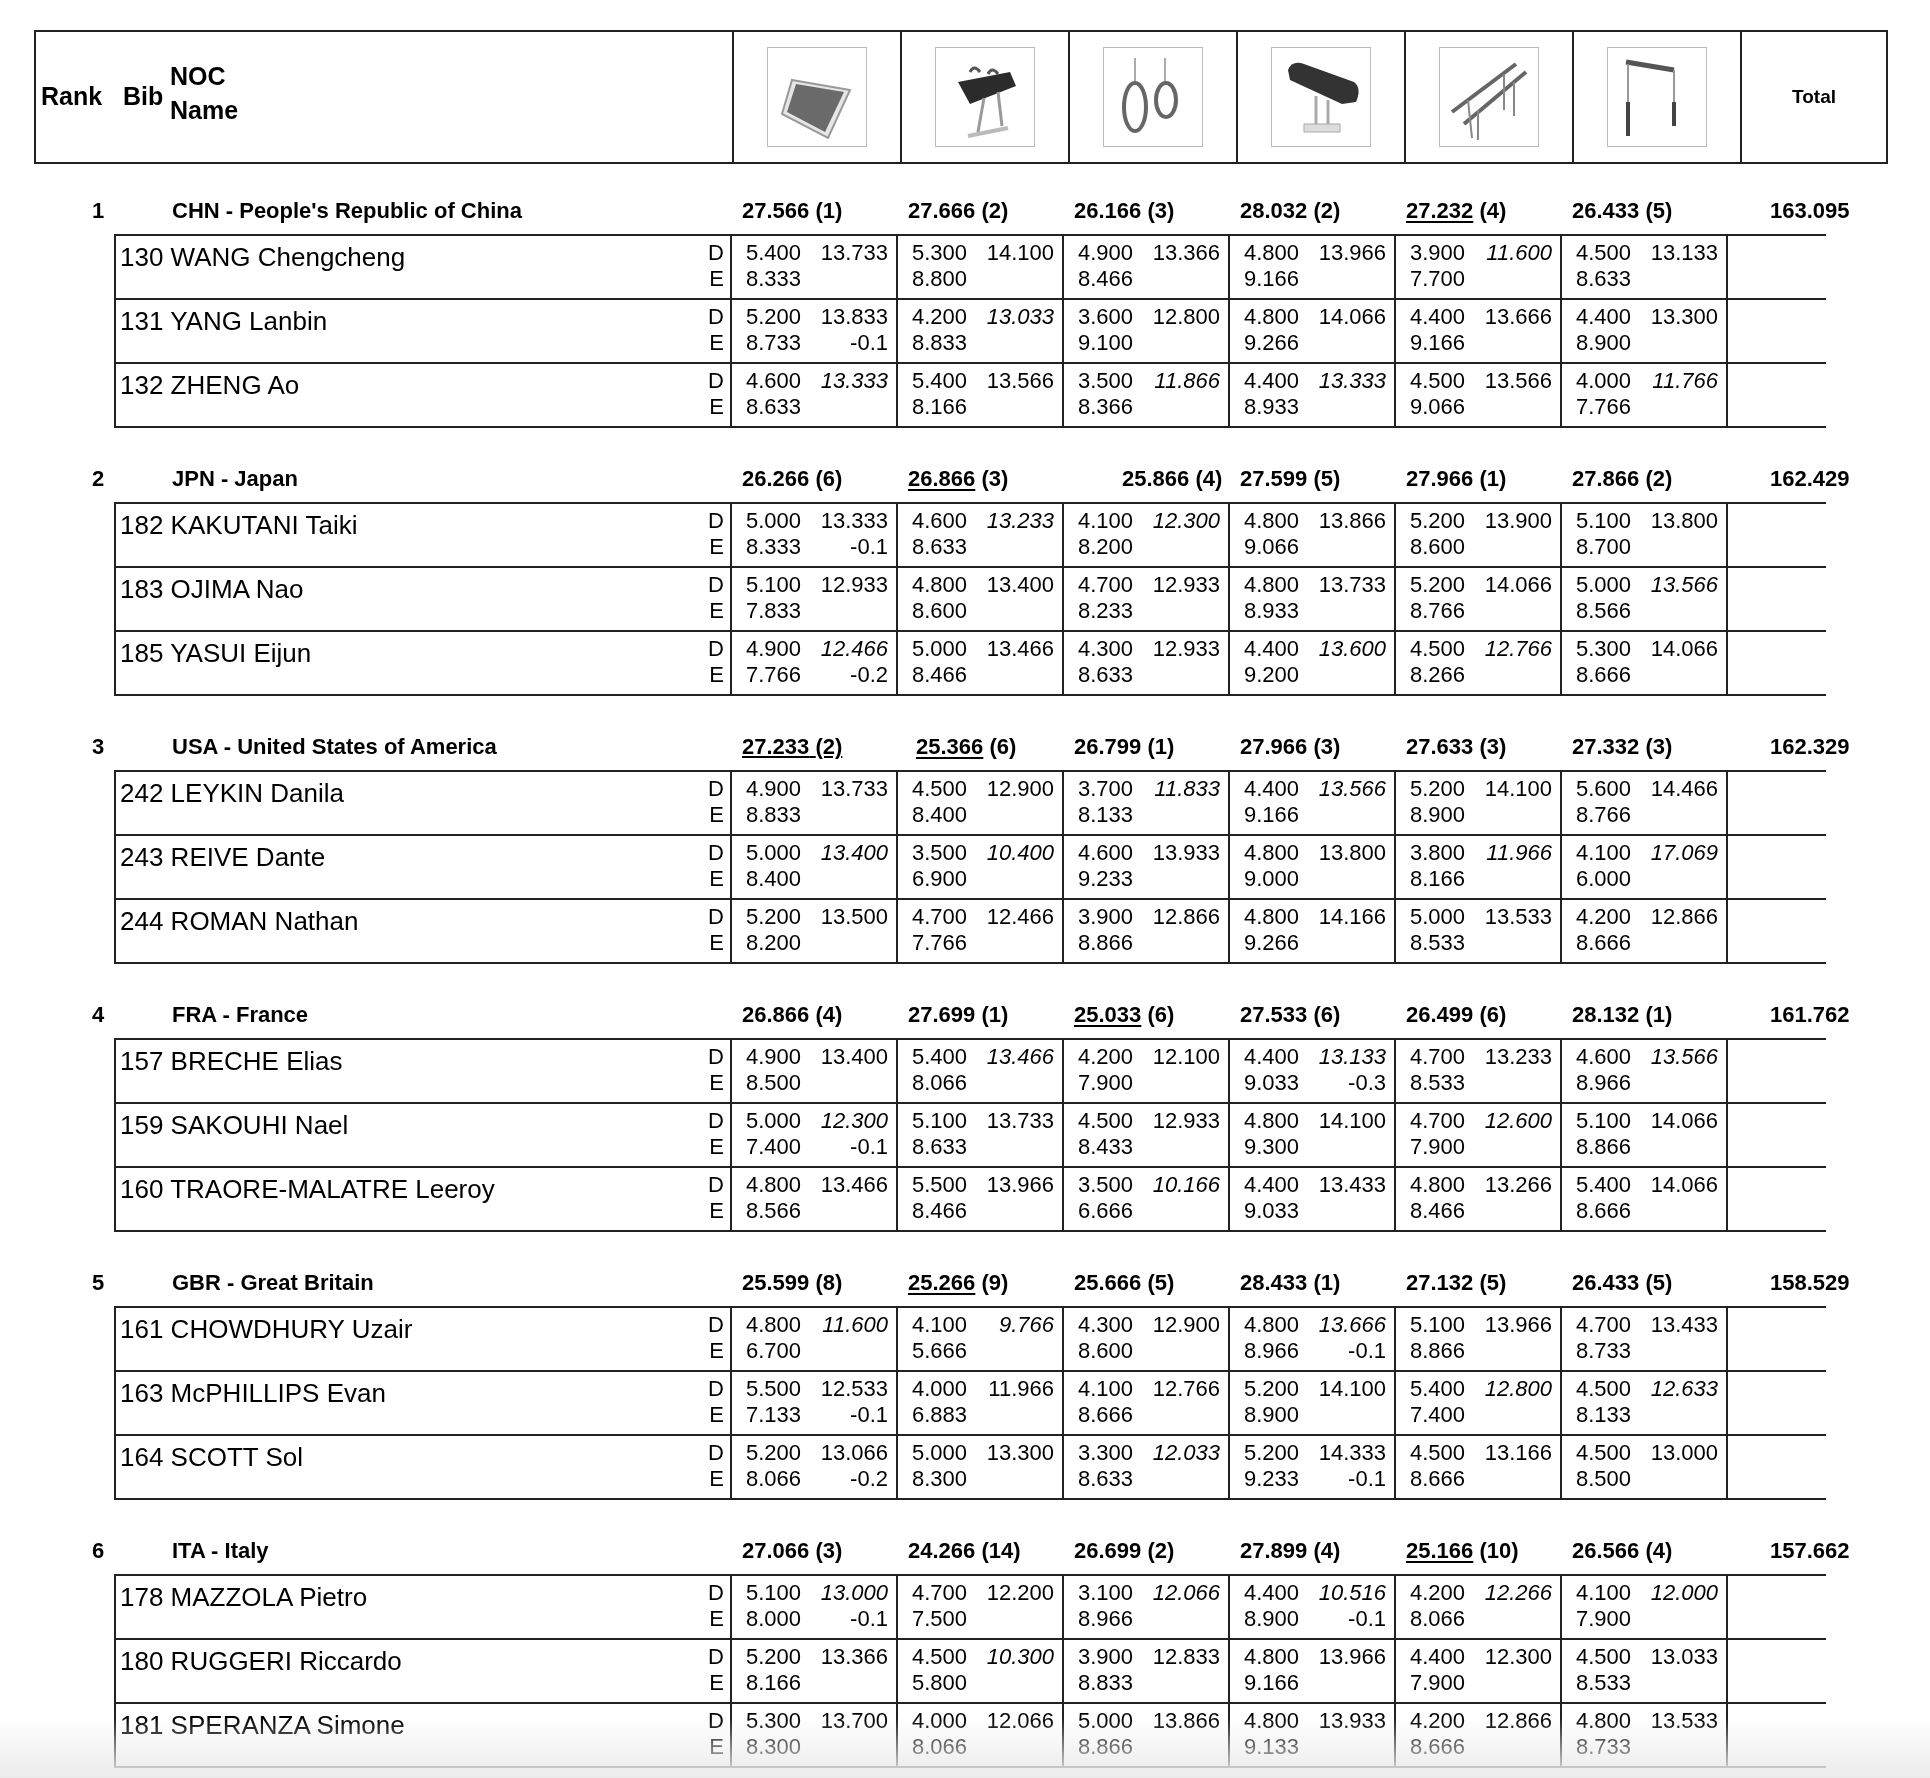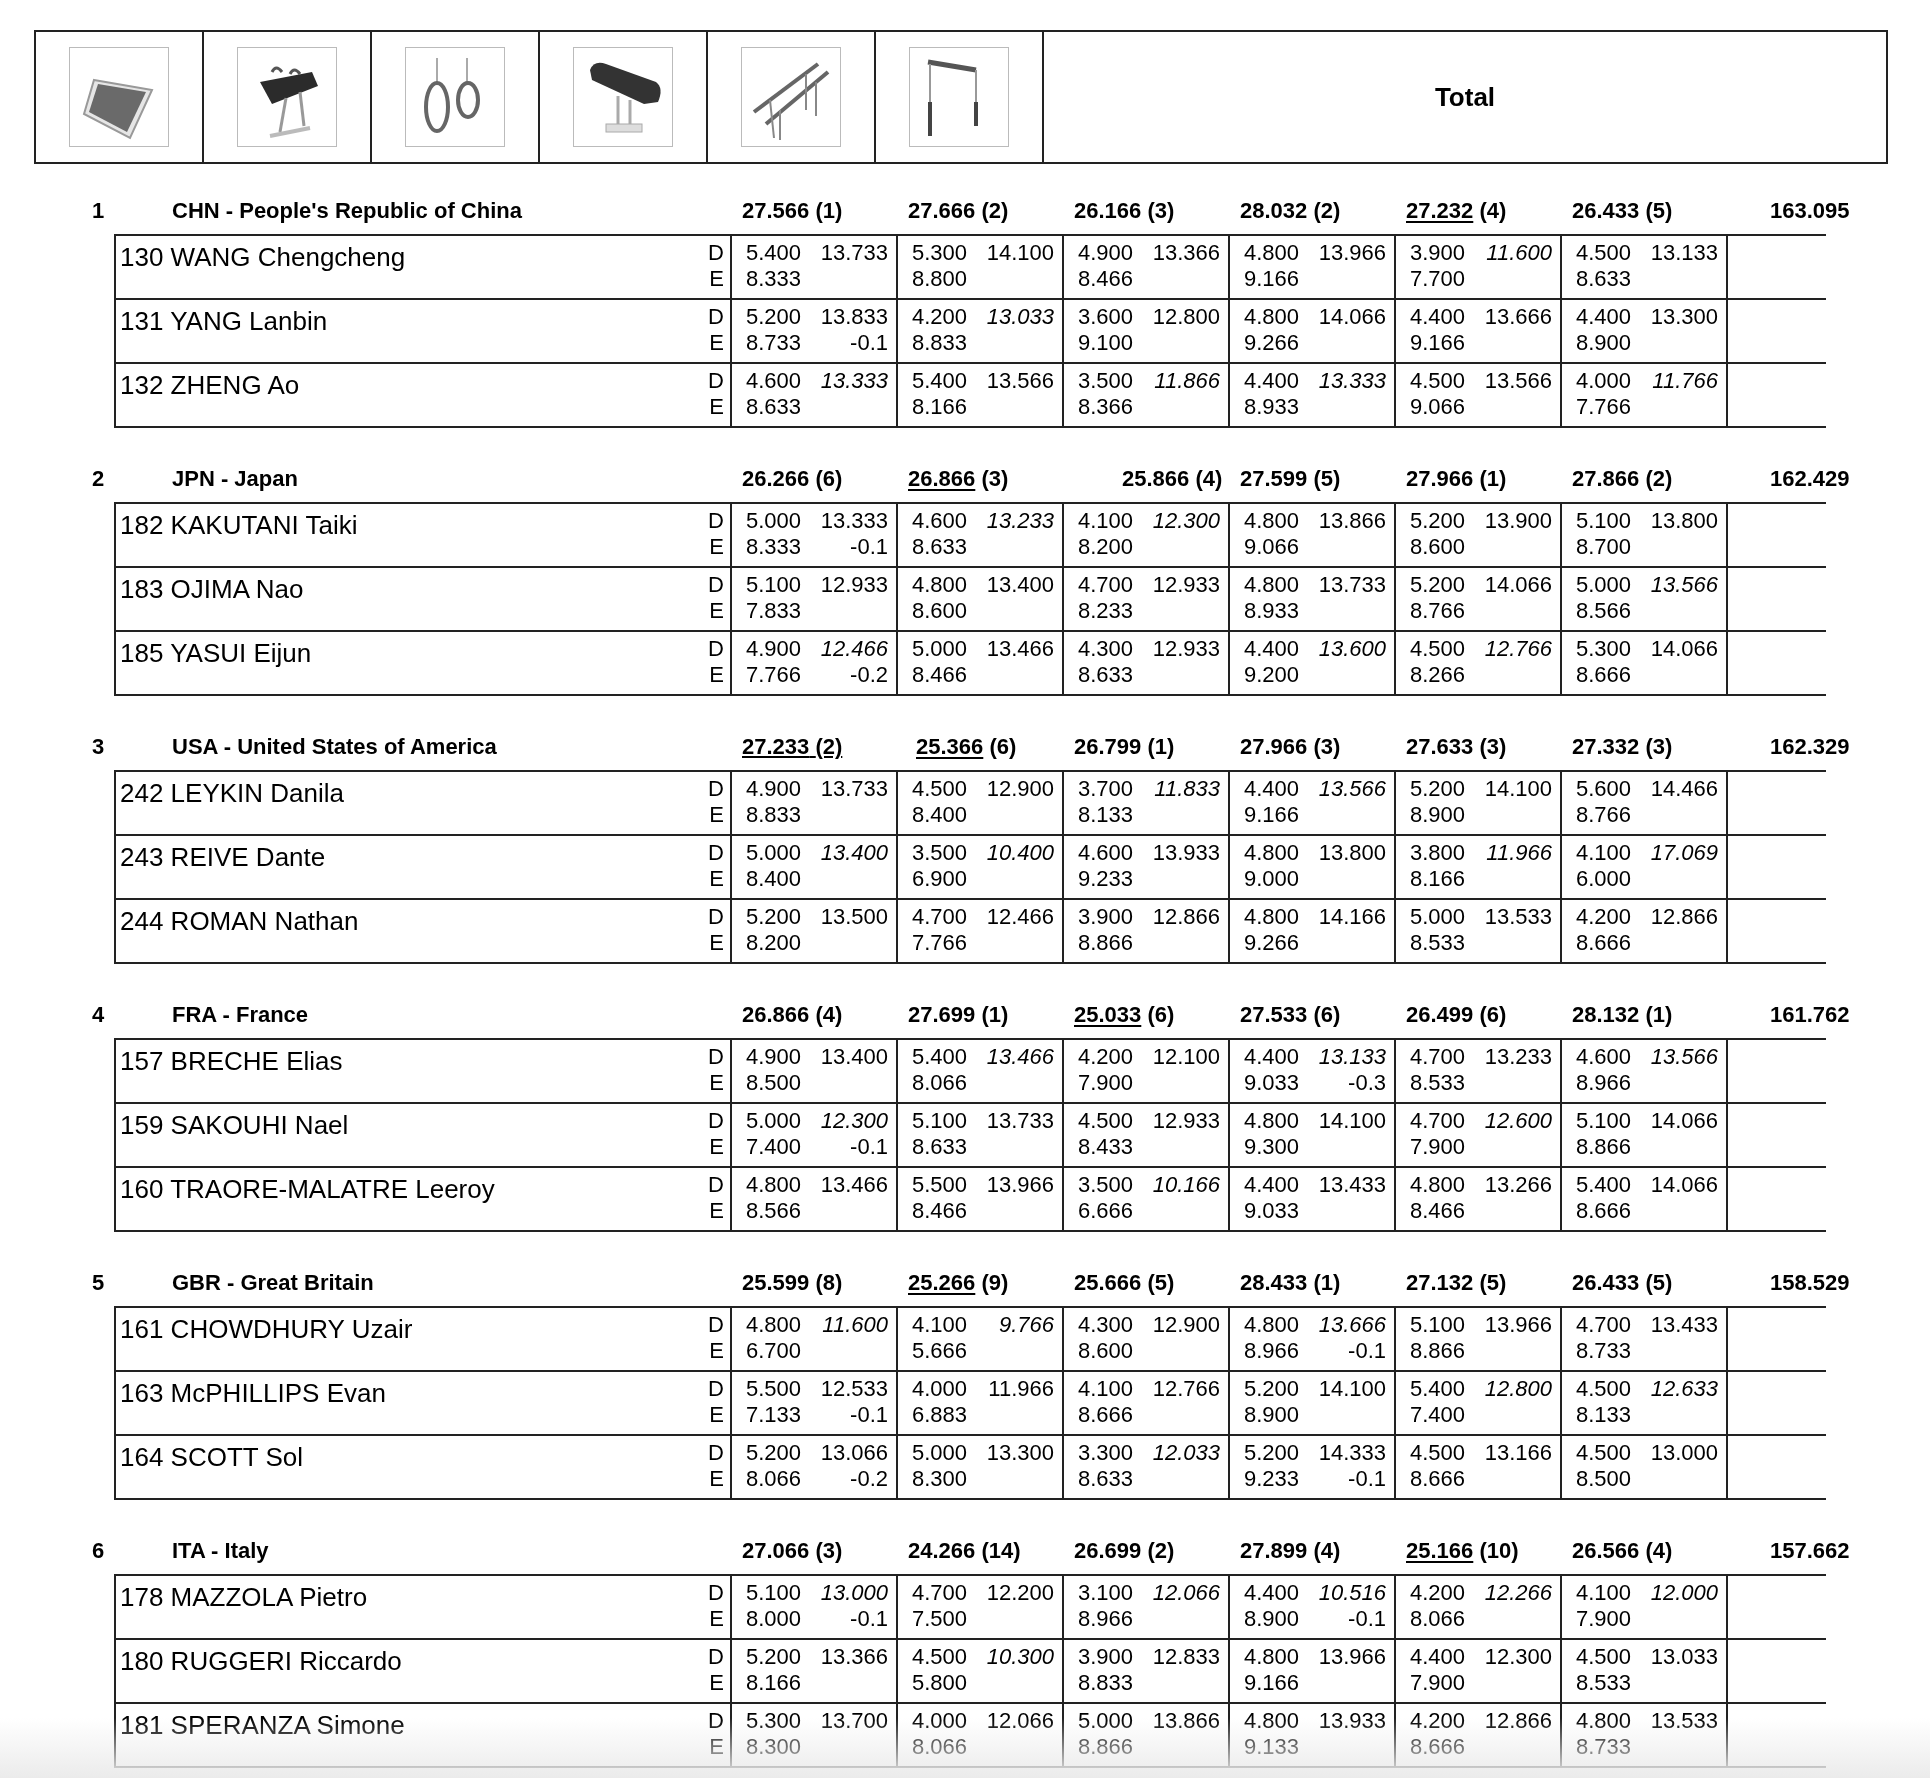--- a/index.html
+++ b/index.html
@@ -27,21 +27,21 @@
   .h-app {
     width: 166px; border-right: 2px solid #222; display: flex;
     align-items: center; justify-content: center;
   }
   .app-box {
     width: 100px; height: 100px; border: 1px solid #bbb; box-sizing: border-box;
     display: flex; align-items: center; justify-content: center; background: #fff;
   }
   .h-total {
     flex: 1; display: flex; align-items: center; justify-content: center;
-    font-weight: bold; font-size: 26px;
+    font-weight: bold; font-size: 19px;
   }
 
   
   .team { position: absolute; left: 0; width: 1930px; }
   .team-line { position: relative; height: 40px; font-weight: bold; font-size: 22px; }
   .team-line span { position: absolute; top: 8px; white-space: nowrap; }
   .t-rank { left: 92px; }
   .t-name { left: 172px; }
   .t-app { text-align: left; }
   .t-app u { text-decoration: underline; text-decoration-thickness: 2px; text-underline-offset: 3px; }
@@ -70,20 +70,26 @@
   }
   .score-cell:last-child { border-right: 2px solid #222; width: 168px; }
   .srow { display: flex; justify-content: space-between; height: 26px; line-height: 26px; }
   .srow .tot.italic { font-style: italic; }
   .ded { text-align: right; }
 </style>
 </head>
 <body>
 
 <div class="header">
+  <div class="h-left">
+    <span class="h-rank">Rank</span>
+    <span class="h-bib">Bib</span>
+    <span class="h-noc">NOC</span>
+    <span class="h-name">Name</span>
+  </div>
   <div class="h-app">
     <div class="app-box">
       <svg width="90" height="90" viewBox="0 0 90 90">
         <polygon points="20,28 78,38 56,86 10,62" fill="#e6e6e6" stroke="#999" stroke-width="2"></polygon>
         <polygon points="24,32 72,40 53,80 15,60" fill="#6a6a6a"></polygon>
       </svg>
     </div>
   </div>
   <div class="h-app">
     <div class="app-box">

